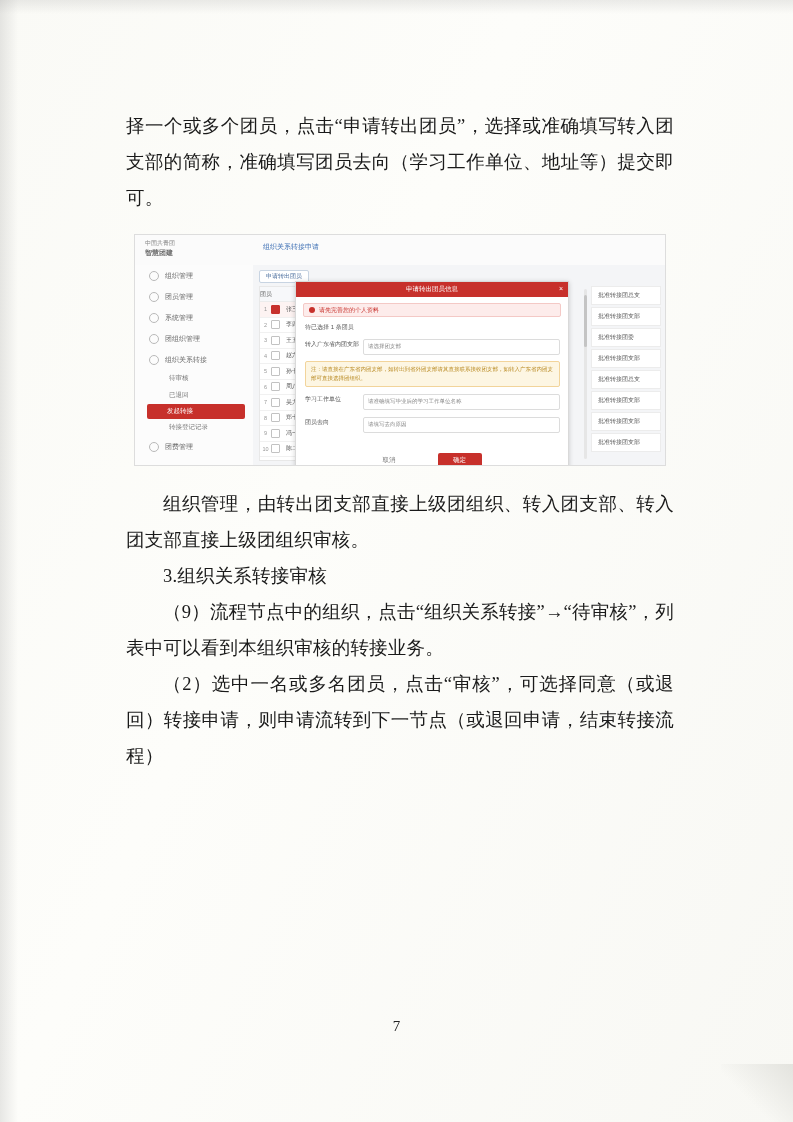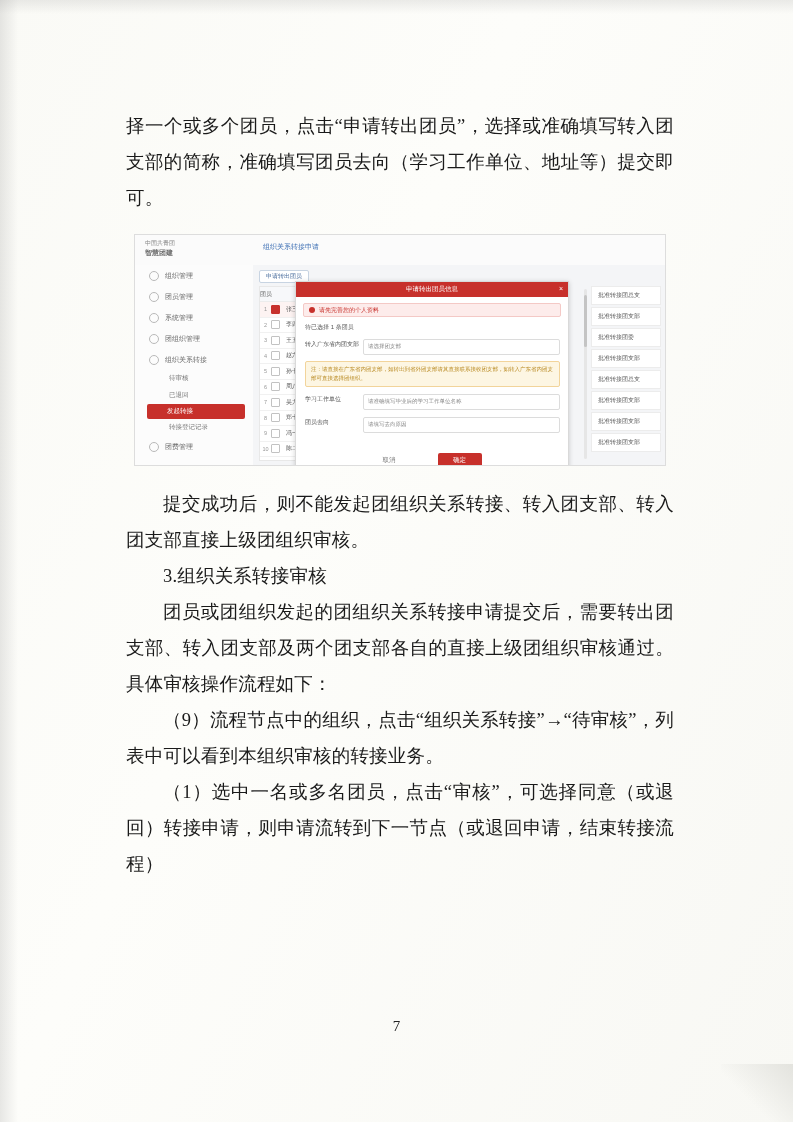--- a/index.html
+++ b/index.html
@@ -498,22 +498,21 @@
           </div>
 
           <div class="modal-actions">
             <span class="btn-cancel">取消</span>
             <span class="btn-confirm">确定</span>
           </div>
         </div>
       </div>
     </div>
 
-    <p class="body-text indent">提交成功后，则不能发起团组织关系转接、转入团支部、转入团支部直接上级团组织审核。</p>
+    <p class="body-text indent">组织管理，由转出团支部直接上级团组织、转入团支部、转入团支部直接上级团组织审核。</p>
     <p class="body-text bold-head">3.组织关系转接审核</p>
-    <p class="body-text indent">团员或团组织发起的团组织关系转接申请提交后，需要转出团支部、转入团支部及两个团支部各自的直接上级团组织审核通过。具体审核操作流程如下：</p>
     <p class="body-text indent">（9）流程节点中的组织，点击“组织关系转接”→“待审核”，列表中可以看到本组织审核的转接业务。</p>
-    <p class="body-text indent">（1）选中一名或多名团员，点击“审核”，可选择同意（或退回）转接申请，则申请流转到下一节点（或退回申请，结束转接流程）</p>
+    <p class="body-text indent">（2）选中一名或多名团员，点击“审核”，可选择同意（或退回）转接申请，则申请流转到下一节点（或退回申请，结束转接流程）</p>
   </div>
 
   <div class="page-number">7</div>
   <div class="corner-fold"></div>
 </div>
 
 </body></html>

